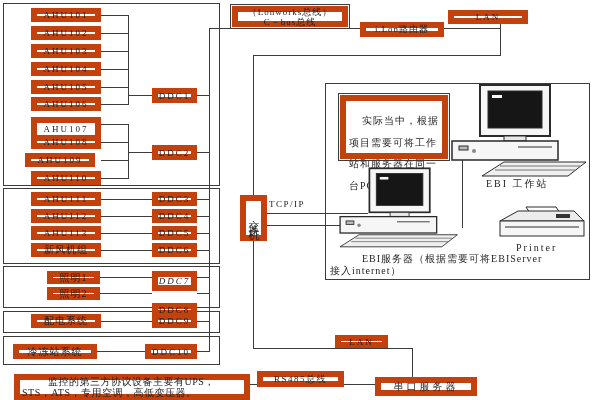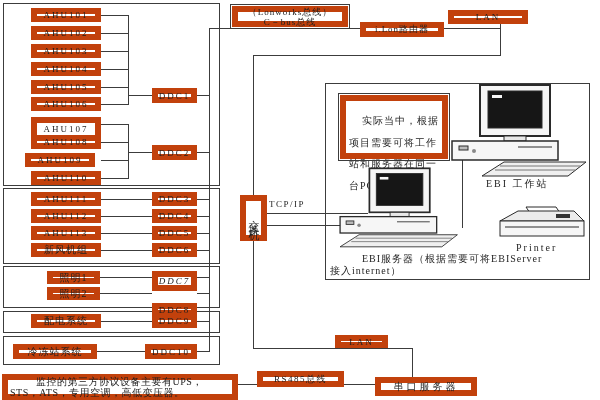--- a/index.html
+++ b/index.html
@@ -246,18 +246,18 @@
   <div class="box" style="left:335px;top:335px;width:53px;height:13px;">
       <span>LAN</span>
     </div>
   <div class="box" style="left:257px;top:371px;width:87px;height:16px;font-size:9px;letter-spacing:1.5px;">
       <span>RS485总线</span>
     </div>
   <div class="box cn" style="left:375px;top:377px;width:102px;height:19px;letter-spacing:3px;">
       <span>串口服务器</span>
     </div>
 
-  <div class="box" style="left:2px;top:374px;width:236px;height:26px;flex-direction:column;align-items:flex-start;font-size:10px;letter-spacing:0.5px;line-height:11px;padding:2px 2px;">
+  <div class="box" style="left:14px;top:374px;width:236px;height:26px;flex-direction:column;align-items:flex-start;font-size:10px;letter-spacing:0.5px;line-height:11px;padding:2px 2px;">
     <div style="text-indent:26px;">监控的第三方协议设备主要有UPS，</div>
     <div>STS，ATS，专用空调，高低变压器。</div>
   </div>
 
 </div>
 
 </body></html>

